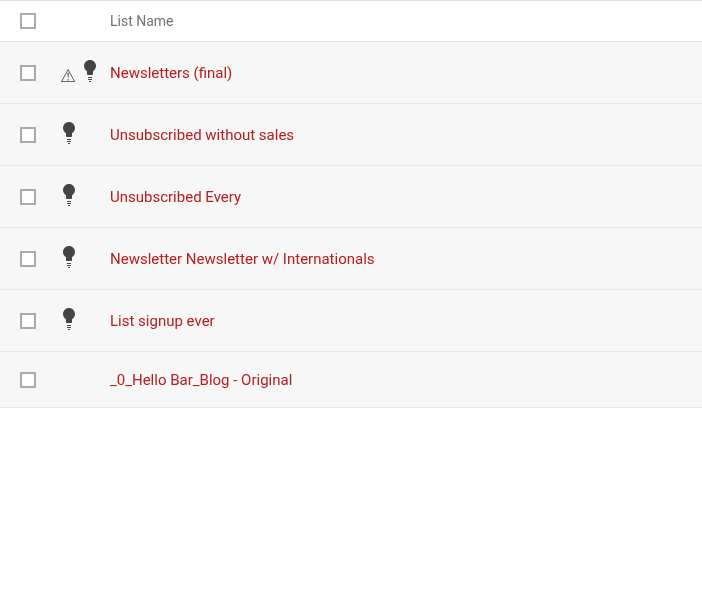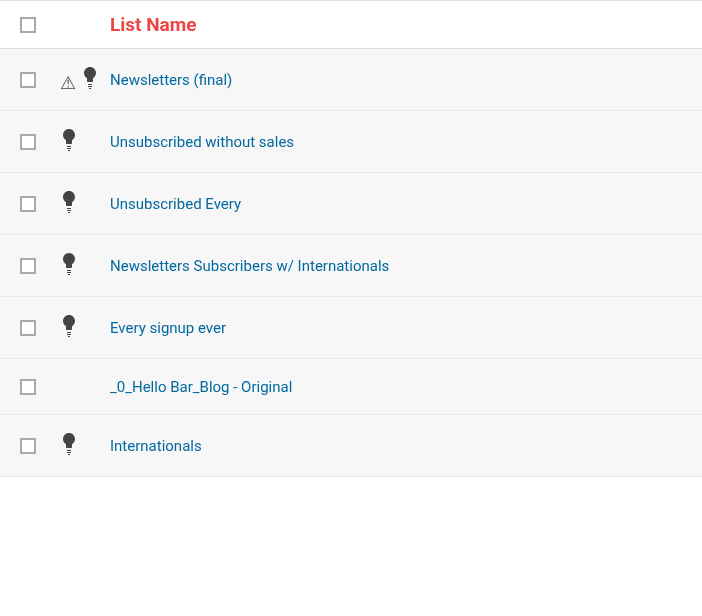--- a/index.html
+++ b/index.html
@@ -33,23 +33,23 @@
       flex-shrink: 0;
     }
 
     .table-header .icon-col {
       width: 50px;
       flex-shrink: 0;
     }
 
     .table-header .name-col {
       flex: 1;
-      font-size: 19px;
-      color: #ef4444;
-      font-weight: 700;
+      font-size: 14px;
+      color: #737373;
+      font-weight: 400;
     }
 
     .table-row {
       display: flex;
       align-items: center;
       padding: 18px 20px;
       border-bottom: 1px solid #e8e8e8;
       background: #f7f7f7;
     }
 
@@ -66,21 +66,21 @@
       display: flex;
       align-items: center;
       justify-content: flex-start;
     }
 
     .name-col {
       flex: 1;
     }
 
     .list-name-link {
-      color: #0369a1;
+      color: #b91c1c;
       font-size: 15px;
       text-decoration: none;
       cursor: pointer;
     }
 
     .bulb-icon {
       font-size: 18px;
       color: #444444;
       line-height: 1;
     }
@@ -162,60 +162,45 @@
       <div class="custom-checkbox"></div>
     </div>
     <div class="icon-col">
       <span class="bulb-icon">
         <svg width="18" height="22" viewBox="0 0 18 22" fill="none" xmlns="http://www.w3.org/2000/svg">
           <path d="M9 0C5.69 0 3 2.69 3 6C3 8.22 4.21 10.17 6 11.24V14C6 14.55 6.45 15 7 15H11C11.55 15 12 14.55 12 14V11.24C13.79 10.17 15 8.22 15 6C15 2.69 12.31 0 9 0ZM7 17V18H11V17H7ZM7 19V20H11V19H7ZM8 21V22H10V21H8Z" fill="#444444"></path>
         </svg>
       </span>
     </div>
     <div class="name-col">
-      <a class="list-name-link">Newsletters Subscribers w/ Internationals</a>
-    </div>
-  </div>
-
-  <div class="table-row">
-    <div class="checkbox-col">
-      <div class="custom-checkbox"></div>
-    </div>
-    <div class="icon-col">
-      <span class="bulb-icon">
-        <svg width="18" height="22" viewBox="0 0 18 22" fill="none" xmlns="http://www.w3.org/2000/svg">
-          <path d="M9 0C5.69 0 3 2.69 3 6C3 8.22 4.21 10.17 6 11.24V14C6 14.55 6.45 15 7 15H11C11.55 15 12 14.55 12 14V11.24C13.79 10.17 15 8.22 15 6C15 2.69 12.31 0 9 0ZM7 17V18H11V17H7ZM7 19V20H11V19H7ZM8 21V22H10V21H8Z" fill="#444444"></path>
-        </svg>
-      </span>
-    </div>
-    <div class="name-col">
-      <a class="list-name-link">Every signup ever</a>
+      <a class="list-name-link">Newsletter Newsletter w/ Internationals</a>
+    </div>
+  </div>
+
+  <div class="table-row">
+    <div class="checkbox-col">
+      <div class="custom-checkbox"></div>
+    </div>
+    <div class="icon-col">
+      <span class="bulb-icon">
+        <svg width="18" height="22" viewBox="0 0 18 22" fill="none" xmlns="http://www.w3.org/2000/svg">
+          <path d="M9 0C5.69 0 3 2.69 3 6C3 8.22 4.21 10.17 6 11.24V14C6 14.55 6.45 15 7 15H11C11.55 15 12 14.55 12 14V11.24C13.79 10.17 15 8.22 15 6C15 2.69 12.31 0 9 0ZM7 17V18H11V17H7ZM7 19V20H11V19H7ZM8 21V22H10V21H8Z" fill="#444444"></path>
+        </svg>
+      </span>
+    </div>
+    <div class="name-col">
+      <a class="list-name-link">List signup ever</a>
     </div>
   </div>
 
   <div class="table-row">
     <div class="checkbox-col">
       <div class="custom-checkbox"></div>
     </div>
     <div class="icon-col">
     </div>
     <div class="name-col">
       <a class="list-name-link">_0_Hello Bar_Blog - Original</a>
     </div>
   </div>
 
-  <div class="table-row">
-    <div class="checkbox-col">
-      <div class="custom-checkbox"></div>
-    </div>
-    <div class="icon-col">
-      <span class="bulb-icon">
-        <svg width="18" height="22" viewBox="0 0 18 22" fill="none" xmlns="http://www.w3.org/2000/svg">
-          <path d="M9 0C5.69 0 3 2.69 3 6C3 8.22 4.21 10.17 6 11.24V14C6 14.55 6.45 15 7 15H11C11.55 15 12 14.55 12 14V11.24C13.79 10.17 15 8.22 15 6C15 2.69 12.31 0 9 0ZM7 17V18H11V17H7ZM7 19V20H11V19H7ZM8 21V22H10V21H8Z" fill="#444444"></path>
-        </svg>
-      </span>
-    </div>
-    <div class="name-col">
-      <a class="list-name-link">Internationals</a>
-    </div>
-  </div>
 
 </div>
 
 </body></html>

